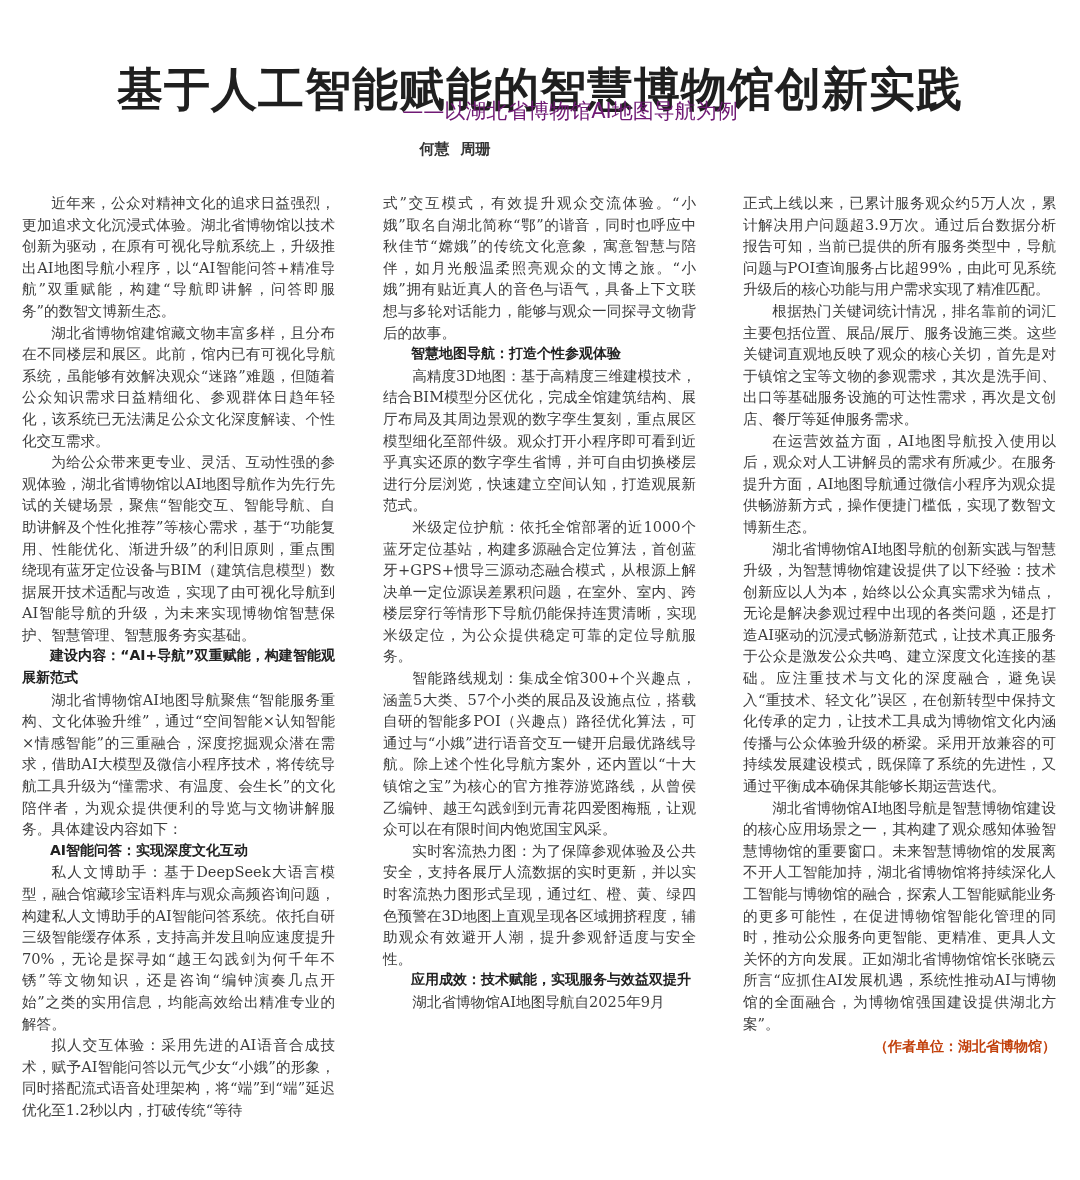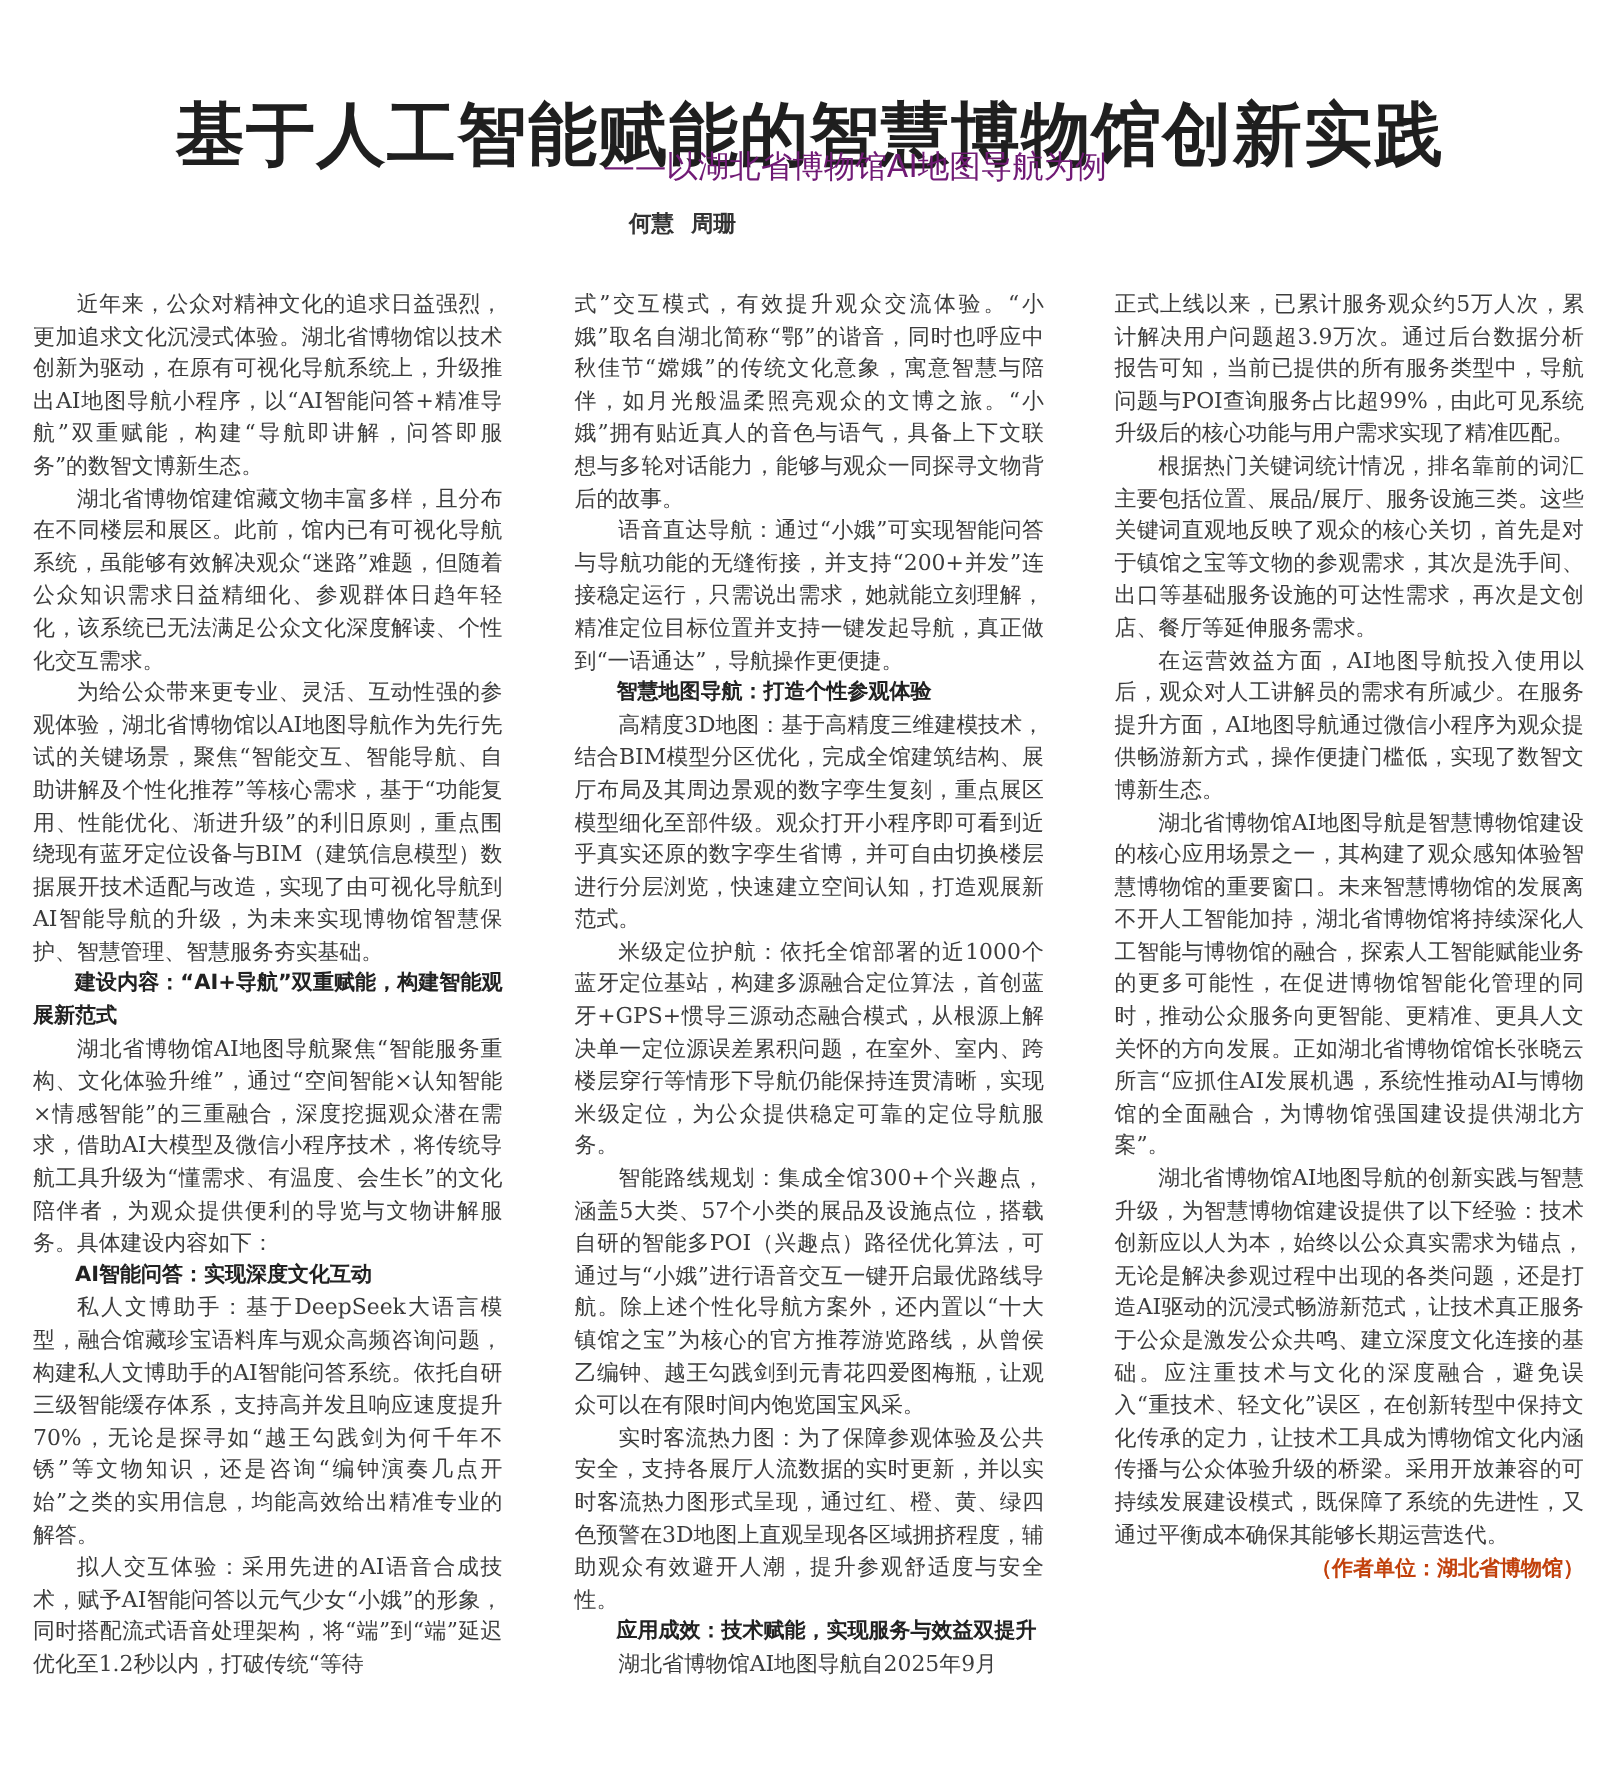--- a/index.html
+++ b/index.html
@@ -43,30 +43,29 @@
   <p>为给公众带来更专业、灵活、互动性强的参观体验，湖北省博物馆以AI地图导航作为先行先试的关键场景，聚焦“智能交互、智能导航、自助讲解及个性化推荐”等核心需求，基于“功能复用、性能优化、渐进升级”的利旧原则，重点围绕现有蓝牙定位设备与BIM（建筑信息模型）数据展开技术适配与改造，实现了由可视化导航到AI智能导航的升级，为未来实现博物馆智慧保护、智慧管理、智慧服务夯实基础。</p>
   <p class="head">建设内容：“AI+导航”双重赋能，构建智能观展新范式</p>
   <p>湖北省博物馆AI地图导航聚焦“智能服务重构、文化体验升维”，通过“空间智能×认知智能×情感智能”的三重融合，深度挖掘观众潜在需求，借助AI大模型及微信小程序技术，将传统导航工具升级为“懂需求、有温度、会生长”的文化陪伴者，为观众提供便利的导览与文物讲解服务。具体建设内容如下：</p>
   <p class="head">AI智能问答：实现深度文化互动</p>
   <p>私人文博助手：基于DeepSeek大语言模型，融合馆藏珍宝语料库与观众高频咨询问题，构建私人文博助手的AI智能问答系统。依托自研三级智能缓存体系，支持高并发且响应速度提升70%，无论是探寻如“越王勾践剑为何千年不锈”等文物知识，还是咨询“编钟演奏几点开始”之类的实用信息，均能高效给出精准专业的解答。</p>
   <p>拟人交互体验：采用先进的AI语音合成技术，赋予AI智能问答以元气少女“小娥”的形象，同时搭配流式语音处理架构，将“端”到“端”延迟优化至1.2秒以内，打破传统“等待</p>
 </div>
 
 <div class="col" id="col2">
   <p class="cont">式”交互模式，有效提升观众交流体验。“小娥”取名自湖北简称“鄂”的谐音，同时也呼应中秋佳节“嫦娥”的传统文化意象，寓意智慧与陪伴，如月光般温柔照亮观众的文博之旅。“小娥”拥有贴近真人的音色与语气，具备上下文联想与多轮对话能力，能够与观众一同探寻文物背后的故事。</p>
-  <p>语音直达导航：通过“小娥”可实现智能问答与导航功能的无缝衔接，并支持“200+并发”连接稳定运行，只需说出需求，她就能立刻理解，精准定位目标位置并支持一键发起导航，真正做到“一语通达”，导航操作更便捷。</p>
   <p class="head">智慧地图导航：打造个性参观体验</p>
   <p>高精度3D地图：基于高精度三维建模技术，结合BIM模型分区优化，完成全馆建筑结构、展厅布局及其周边景观的数字孪生复刻，重点展区模型细化至部件级。观众打开小程序即可看到近乎真实还原的数字孪生省博，并可自由切换楼层进行分层浏览，快速建立空间认知，打造观展新范式。</p>
   <p>米级定位护航：依托全馆部署的近1000个蓝牙定位基站，构建多源融合定位算法，首创蓝牙+GPS+惯导三源动态融合模式，从根源上解决单一定位源误差累积问题，在室外、室内、跨楼层穿行等情形下导航仍能保持连贯清晰，实现米级定位，为公众提供稳定可靠的定位导航服务。</p>
   <p>智能路线规划：集成全馆300+个兴趣点，涵盖5大类、57个小类的展品及设施点位，搭载自研的智能多POI（兴趣点）路径优化算法，可通过与“小娥”进行语音交互一键开启最优路线导航。除上述个性化导航方案外，还内置以“十大镇馆之宝”为核心的官方推荐游览路线，从曾侯乙编钟、越王勾践剑到元青花四爱图梅瓶，让观众可以在有限时间内饱览国宝风采。</p>
   <p>实时客流热力图：为了保障参观体验及公共安全，支持各展厅人流数据的实时更新，并以实时客流热力图形式呈现，通过红、橙、黄、绿四色预警在3D地图上直观呈现各区域拥挤程度，辅助观众有效避开人潮，提升参观舒适度与安全性。</p>
   <p class="head">应用成效：技术赋能，实现服务与效益双提升</p>
   <p>湖北省博物馆AI地图导航自2025年9月</p>
 </div>
 
 <div class="col" id="col3">
   <p class="cont">正式上线以来，已累计服务观众约5万人次，累计解决用户问题超3.9万次。通过后台数据分析报告可知，当前已提供的所有服务类型中，导航问题与POI查询服务占比超99%，由此可见系统升级后的核心功能与用户需求实现了精准匹配。</p>
   <p>根据热门关键词统计情况，排名靠前的词汇主要包括位置、展品/展厅、服务设施三类。这些关键词直观地反映了观众的核心关切，首先是对于镇馆之宝等文物的参观需求，其次是洗手间、出口等基础服务设施的可达性需求，再次是文创店、餐厅等延伸服务需求。</p>
   <p>在运营效益方面，AI地图导航投入使用以后，观众对人工讲解员的需求有所减少。在服务提升方面，AI地图导航通过微信小程序为观众提供畅游新方式，操作便捷门槛低，实现了数智文博新生态。</p>
+  <p>湖北省博物馆AI地图导航的创新实践与智慧升级，为智慧博物馆建设提供了以下经验：技术创新应以人为本，始终以公众真实需求为锚点，无论是解决参观过程中出现的各类问题，还是打造AI驱动的沉浸式畅游新范式，让技术真正服务于公众是激发公众共鸣、建立深度文化连接的基础。应注重技术与文化的深度融合，避免误入“重技术、轻文化”误区，在创新转型中保持文化传承的定力，让技术工具成为博物馆文化内涵传播与公众体验升级的桥梁。采用开放兼容的可持续发展建设模式，既保障了系统的先进性，又通过平衡成本确保其能够长期运营迭代。</p>
   <p>湖北省博物馆AI地图导航是智慧博物馆建设的核心应用场景之一，其构建了观众感知体验智慧博物馆的重要窗口。未来智慧博物馆的发展离不开人工智能加持，湖北省博物馆将持续深化人工智能与博物馆的融合，探索人工智能赋能业务的更多可能性，在促进博物馆智能化管理的同时，推动公众服务向更智能、更精准、更具人文关怀的方向发展。正如湖北省博物馆馆长张晓云所言“应抓住AI发展机遇，系统性推动AI与博物馆的全面融合，为博物馆强国建设提供湖北方案”。</p>
-  <p>湖北省博物馆AI地图导航的创新实践与智慧升级，为智慧博物馆建设提供了以下经验：技术创新应以人为本，始终以公众真实需求为锚点，无论是解决参观过程中出现的各类问题，还是打造AI驱动的沉浸式畅游新范式，让技术真正服务于公众是激发公众共鸣、建立深度文化连接的基础。应注重技术与文化的深度融合，避免误入“重技术、轻文化”误区，在创新转型中保持文化传承的定力，让技术工具成为博物馆文化内涵传播与公众体验升级的桥梁。采用开放兼容的可持续发展建设模式，既保障了系统的先进性，又通过平衡成本确保其能够长期运营迭代。</p>
   <p class="unit">（作者单位：湖北省博物馆）</p>
 </div>
 
 </body></html>

